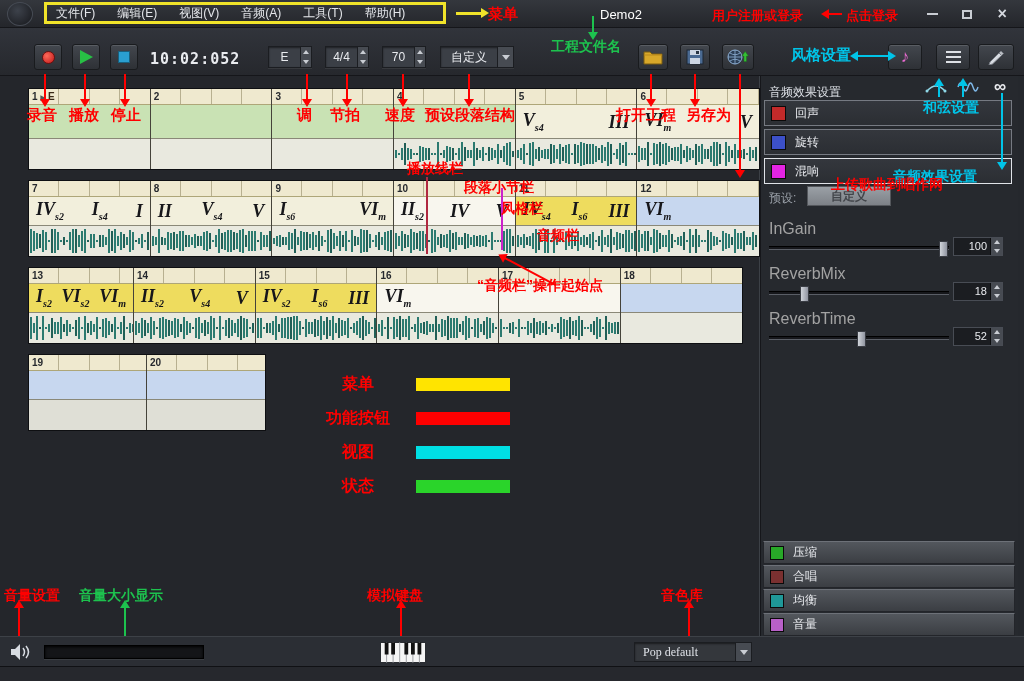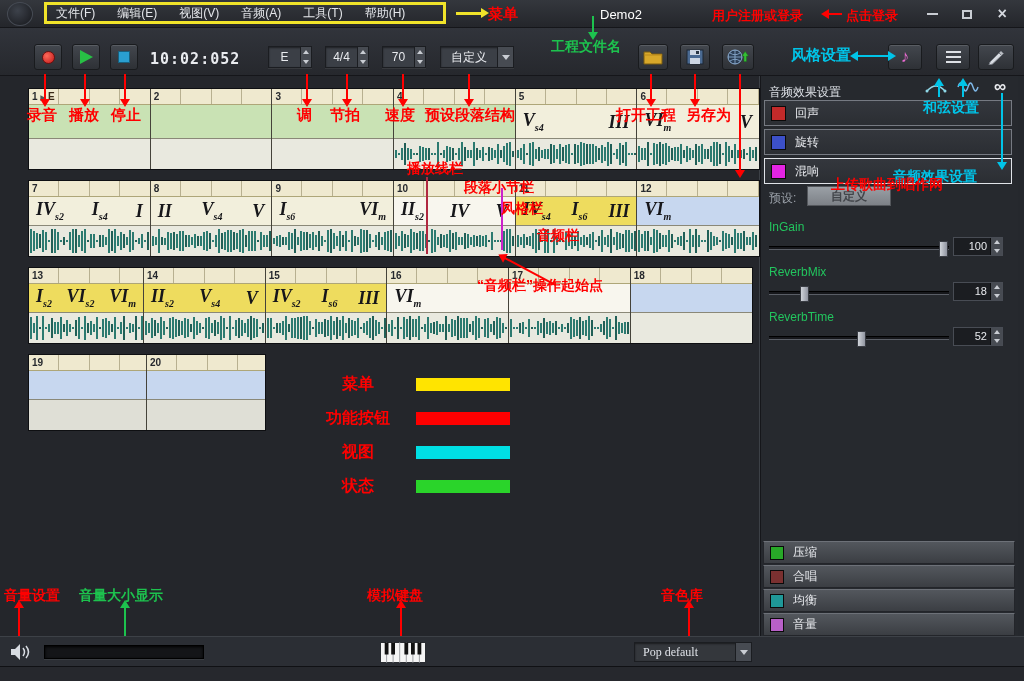--- a/index.html
+++ b/index.html
@@ -80,21 +80,21 @@
     padding-left:6px;background:linear-gradient(#34373d,#2b2e33);border:1px solid #767a82;}
   .fx-row.sel{border-color:#e0e3e8;}
   .swatch{width:15px;height:15px;border:1px solid #0a0a0a;margin-right:9px;flex:0 0 auto;display:block;}
   .sw14{width:14px;height:14px;}
   .fx-label,.rack-label{font-size:12px;color:#e8eaee;}
   #preset-label{position:absolute;left:8px;top:114px;font-size:12px;color:#9aa0a8;}
   #preset-btn{position:absolute;left:46px;top:110px;width:84px;height:20px;
     background:linear-gradient(#9aa0a6,#7d8187);border:1px solid #54575c;
     color:#42454a;font-size:12px;font-weight:bold;font-family:inherit;}
   .slider-group{position:absolute;left:0;width:258px;height:46px;}
-  .s-label{position:absolute;left:8px;top:0;font-size:12px;color:#22c55e;}
+  .s-label{position:absolute;left:8px;top:0;font-size:16px;color:#a3a3a3;}
   .s-track{position:absolute;left:8px;top:26px;width:180px;height:4px;background:#16171b;
     border-top:1px solid #000;border-bottom:1px solid #5a5e66;}
   .s-handle{position:absolute;top:-6px;left:0;width:9px;height:16px;
     background:linear-gradient(90deg,#d0d4da,#9094a0);border:1px solid #393c43;}
   .s-value{position:absolute;left:192px;top:17px;width:50px;height:19px;display:flex;
     background:#1b1d21;border:1px solid #484c54;}
   .num{flex:1;color:#e8eaee;font-size:11px;text-align:right;padding-right:3px;line-height:16px;}
   .spin2{width:12px;display:flex;flex-direction:column;border-left:1px solid #0a0b0d;}
   .rack-row{position:absolute;left:2px;width:252px;height:23px;display:flex;align-items:center;
     padding-left:6px;background:linear-gradient(#53575d,#3b3e43);
@@ -712,21 +712,21 @@
               <b style="height: 16.4222px;"></b>
               <b style="height: 19.1918px;"></b>
               <b style="height: 8.50237px;"></b>
               <b style="height: 8.2551px;"></b>
               <b style="height: 18.3061px;"></b>
               <b style="height: 12.6314px;"></b>
             </div>
           </div>
         </div>
         <div class="track-row r2">
-          <div class="measure" style="width: 115px;">
+          <div class="measure" style="width: 105px;">
             <div class="m-head">
               <span class="mnum">13</span>
             </div>
             <div class="m-chords" style="background: rgb(238, 220, 94);">
               <span class="chord"><i>I</i><sub>s2</sub></span>
               <span class="chord"><i>VI</i><sub>s2</sub></span>
               <span class="chord"><i>VI</i><sub>m</sub></span>
             </div>
             <div class="m-wave">
               <b style="height: 21.6382px;"></b>

